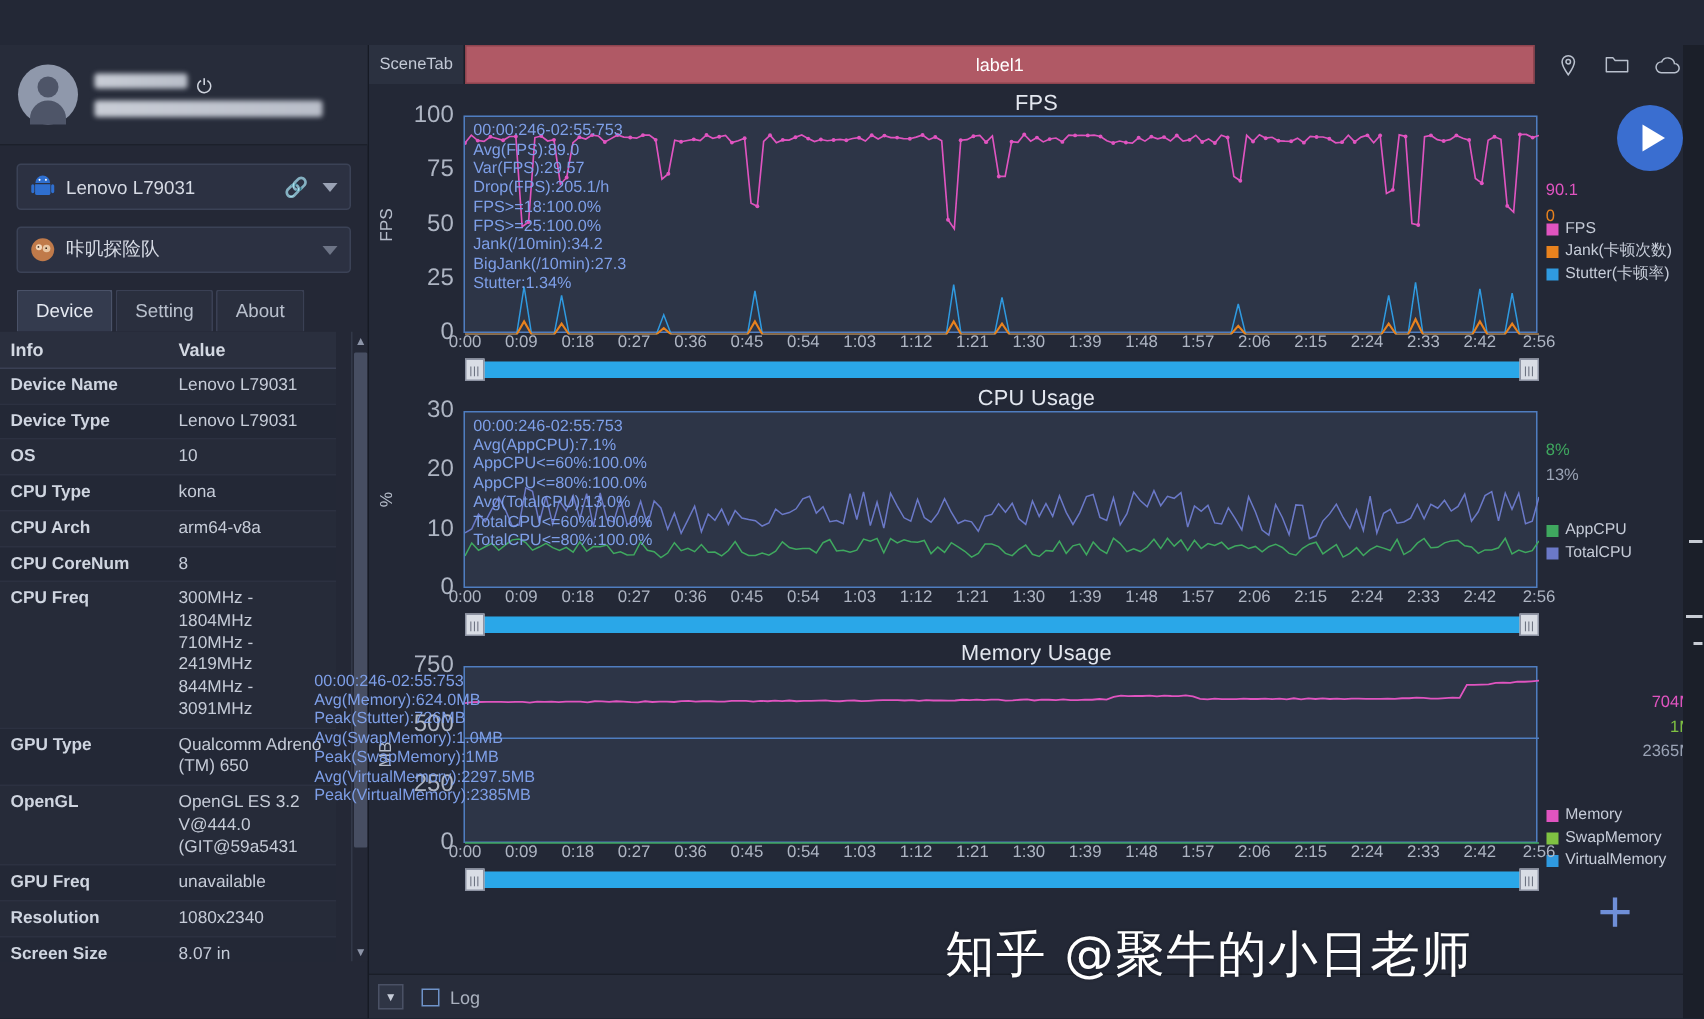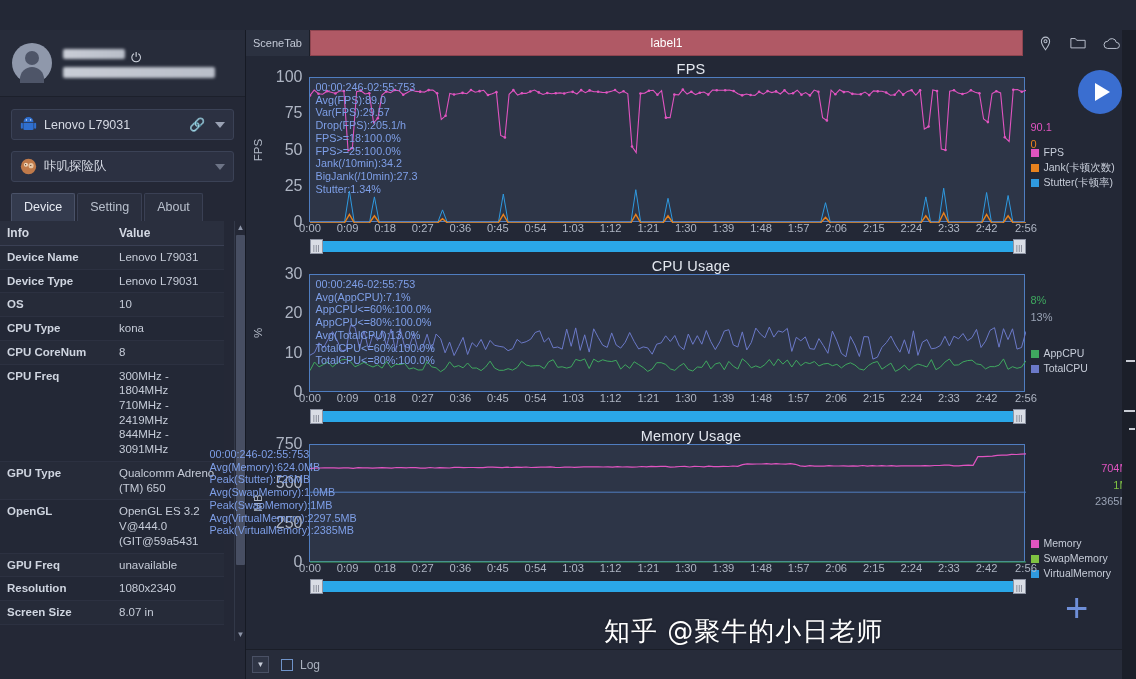--- a/index.html
+++ b/index.html
@@ -158,21 +158,21 @@
             font-size: 8px; display: flex; align-items: center; justify-content: center; }
   .logchk { margin-left: 12px; display: flex; align-items: center; color: #aab1be; font-size: 12px; }
   .logchk .box { width: 12px; height: 12px; border: 1px solid #6f93c9; margin-right: 7px; background: #262b39; }
 
   .rightedge {
     position: absolute; right: 0; top: 30px; width: 14px; height: 649px; background: #1b1f29;
   }
   .rightedge .tick { position: absolute; right: 1px; background: #c8ccd4; }
 
   .watermark {
-    position: absolute; left: 604px; top: 614px; color: #ffffff; font-size: 26px;
+    position: absolute; left: 630px; top: 614px; color: #ffffff; font-size: 33px;
     font-family: "DejaVu Sans", sans-serif; white-space: nowrap; letter-spacing: 1px;
     text-shadow: 0 0 2px rgba(0,0,0,.35);
   }
   .wmplus { position: absolute; left: 1065px; top: 588px; color: #6f8fd8; font-size: 40px; line-height: 1; font-weight: 300;}
 </style>
 </head>
 <body>
 
 <div id="app">
 
@@ -246,20 +246,24 @@
               <td class="k">Device Type</td>
               <td style="white-space: pre-line;">Lenovo L79031</td>
             </tr>
             <tr>
               <td class="k">OS</td>
               <td style="white-space: pre-line;">10</td>
             </tr>
             <tr>
               <td class="k">CPU Type</td>
               <td style="white-space: pre-line;">kona</td>
+            </tr>
+            <tr>
+              <td class="k">CPU Arch</td>
+              <td style="white-space: pre-line;">arm64-v8a</td>
             </tr>
             <tr>
               <td class="k">CPU CoreNum</td>
               <td style="white-space: pre-line;">8</td>
             </tr>
             <tr>
               <td class="k">CPU Freq</td>
               <td style="white-space: pre-line;">300MHz - 1804MHz
 710MHz - 2419MHz
 844MHz - 3091MHz</td>

